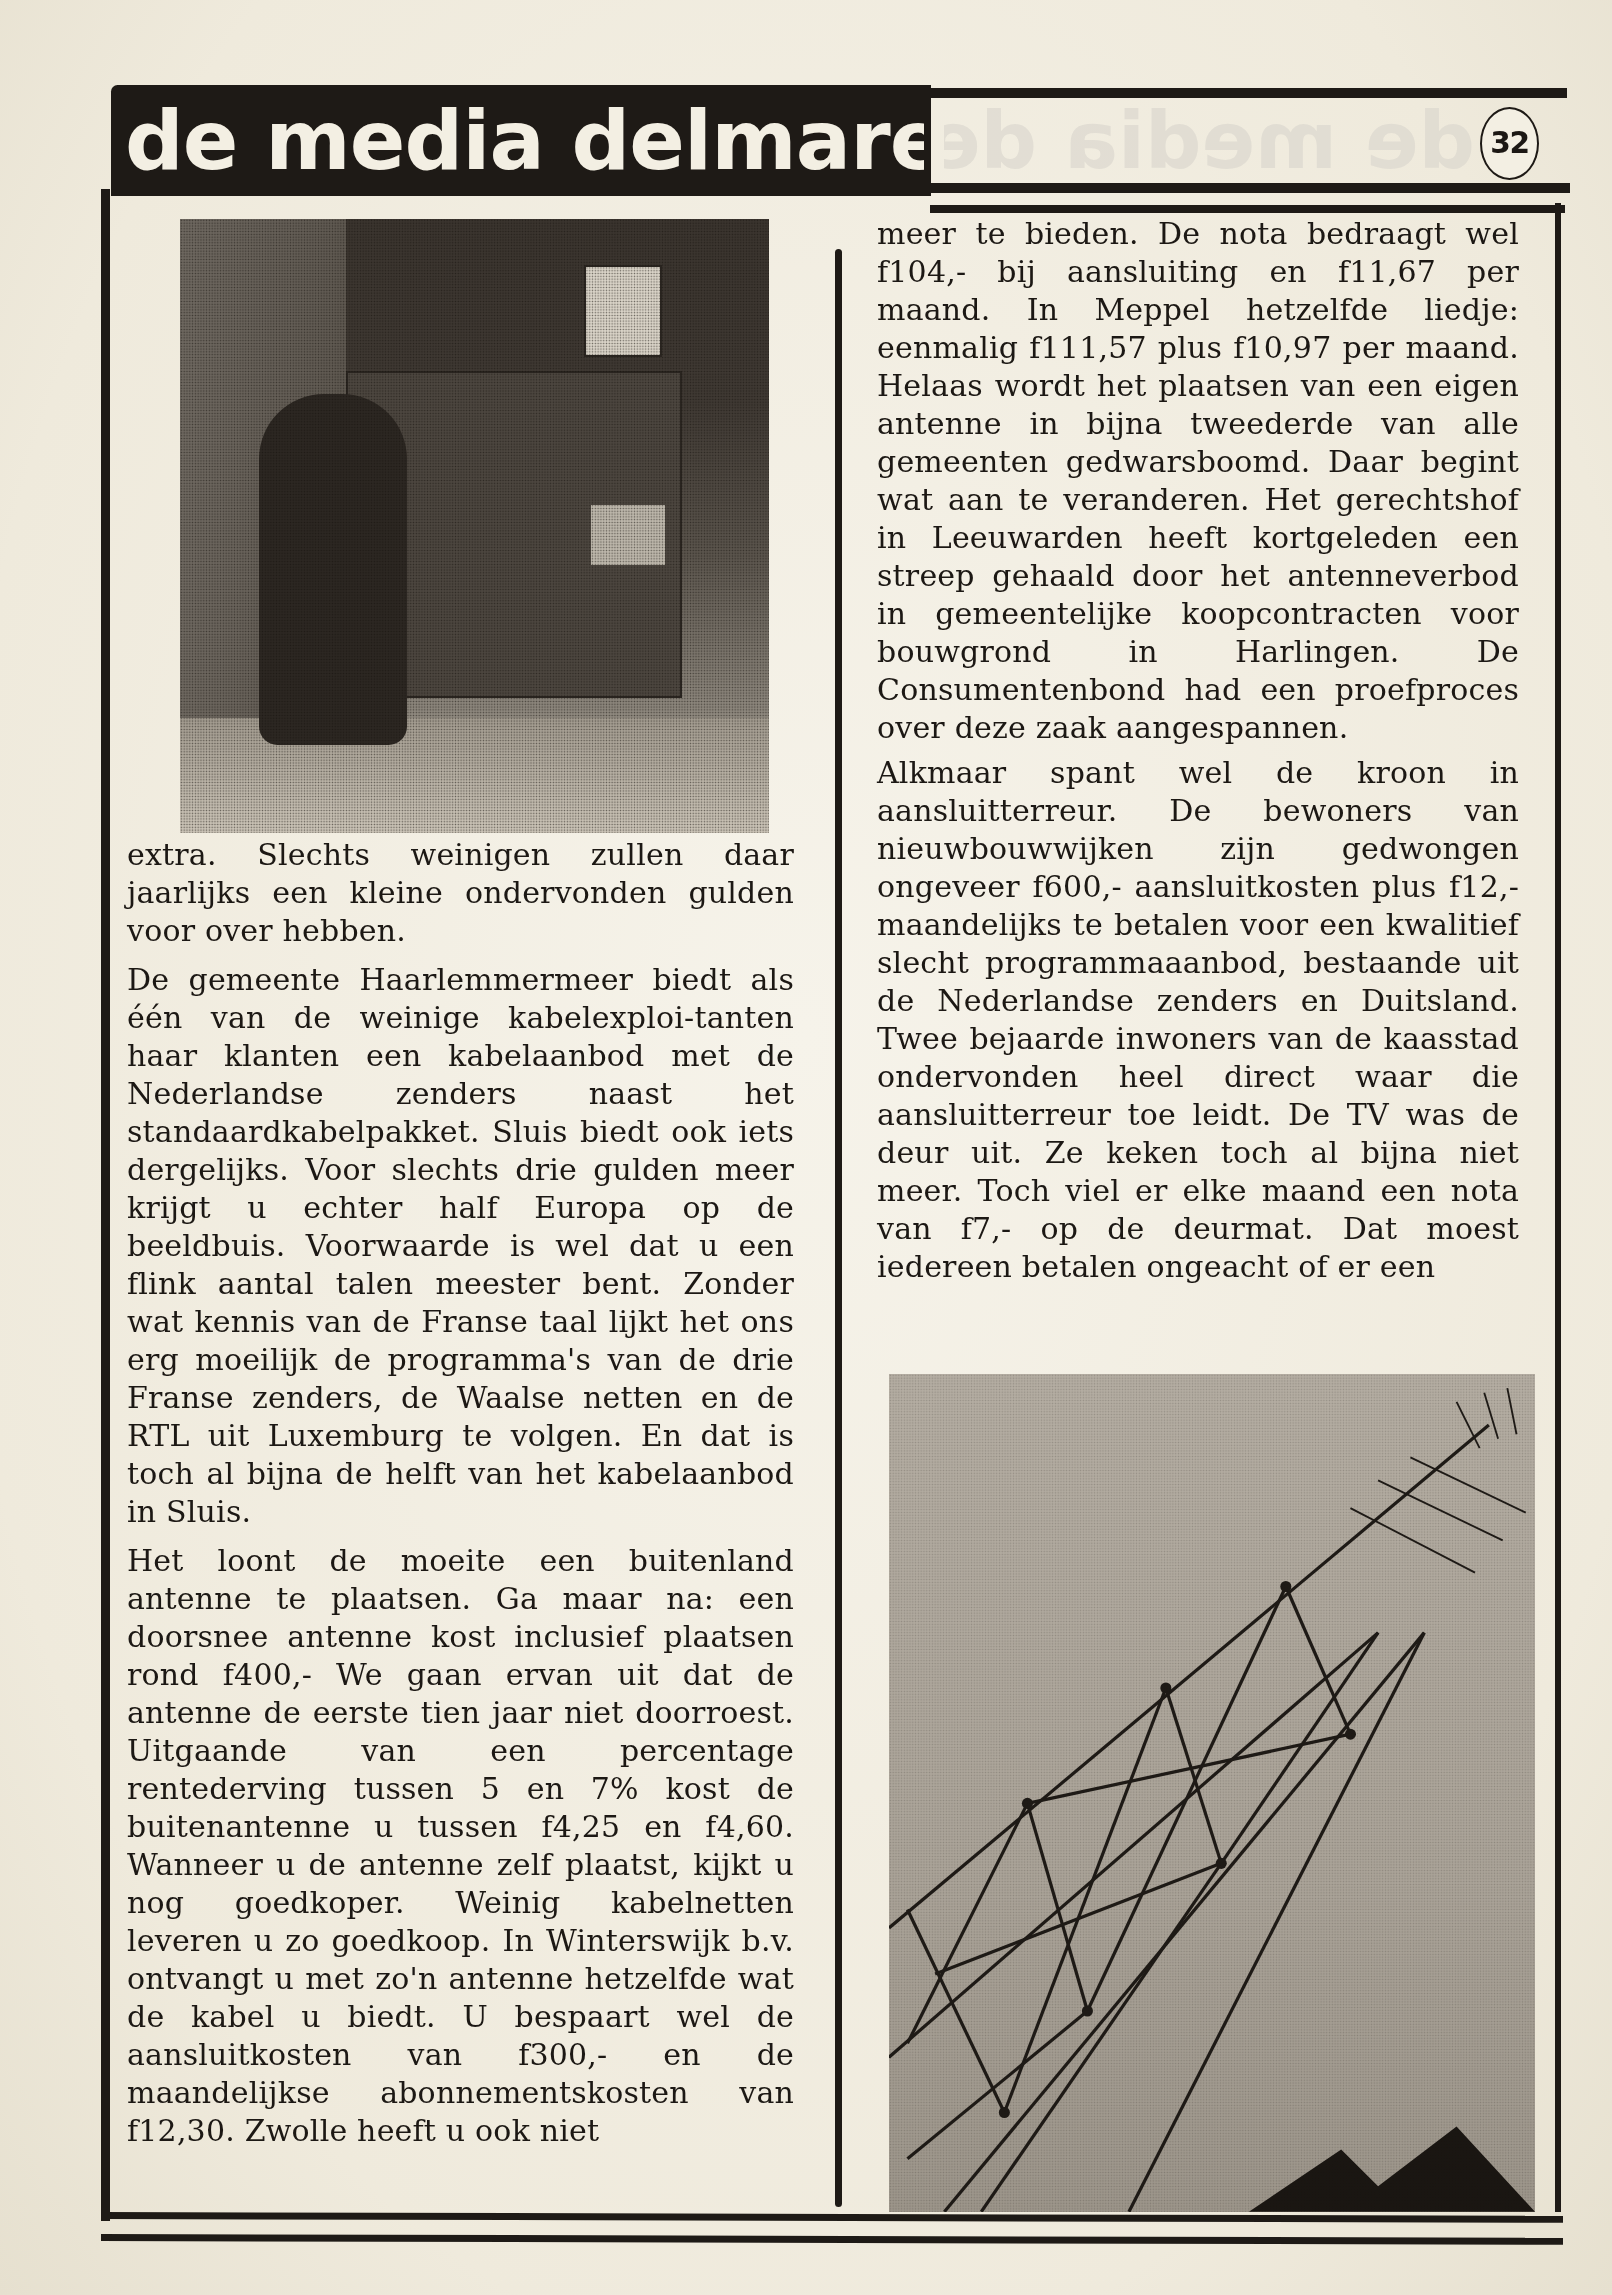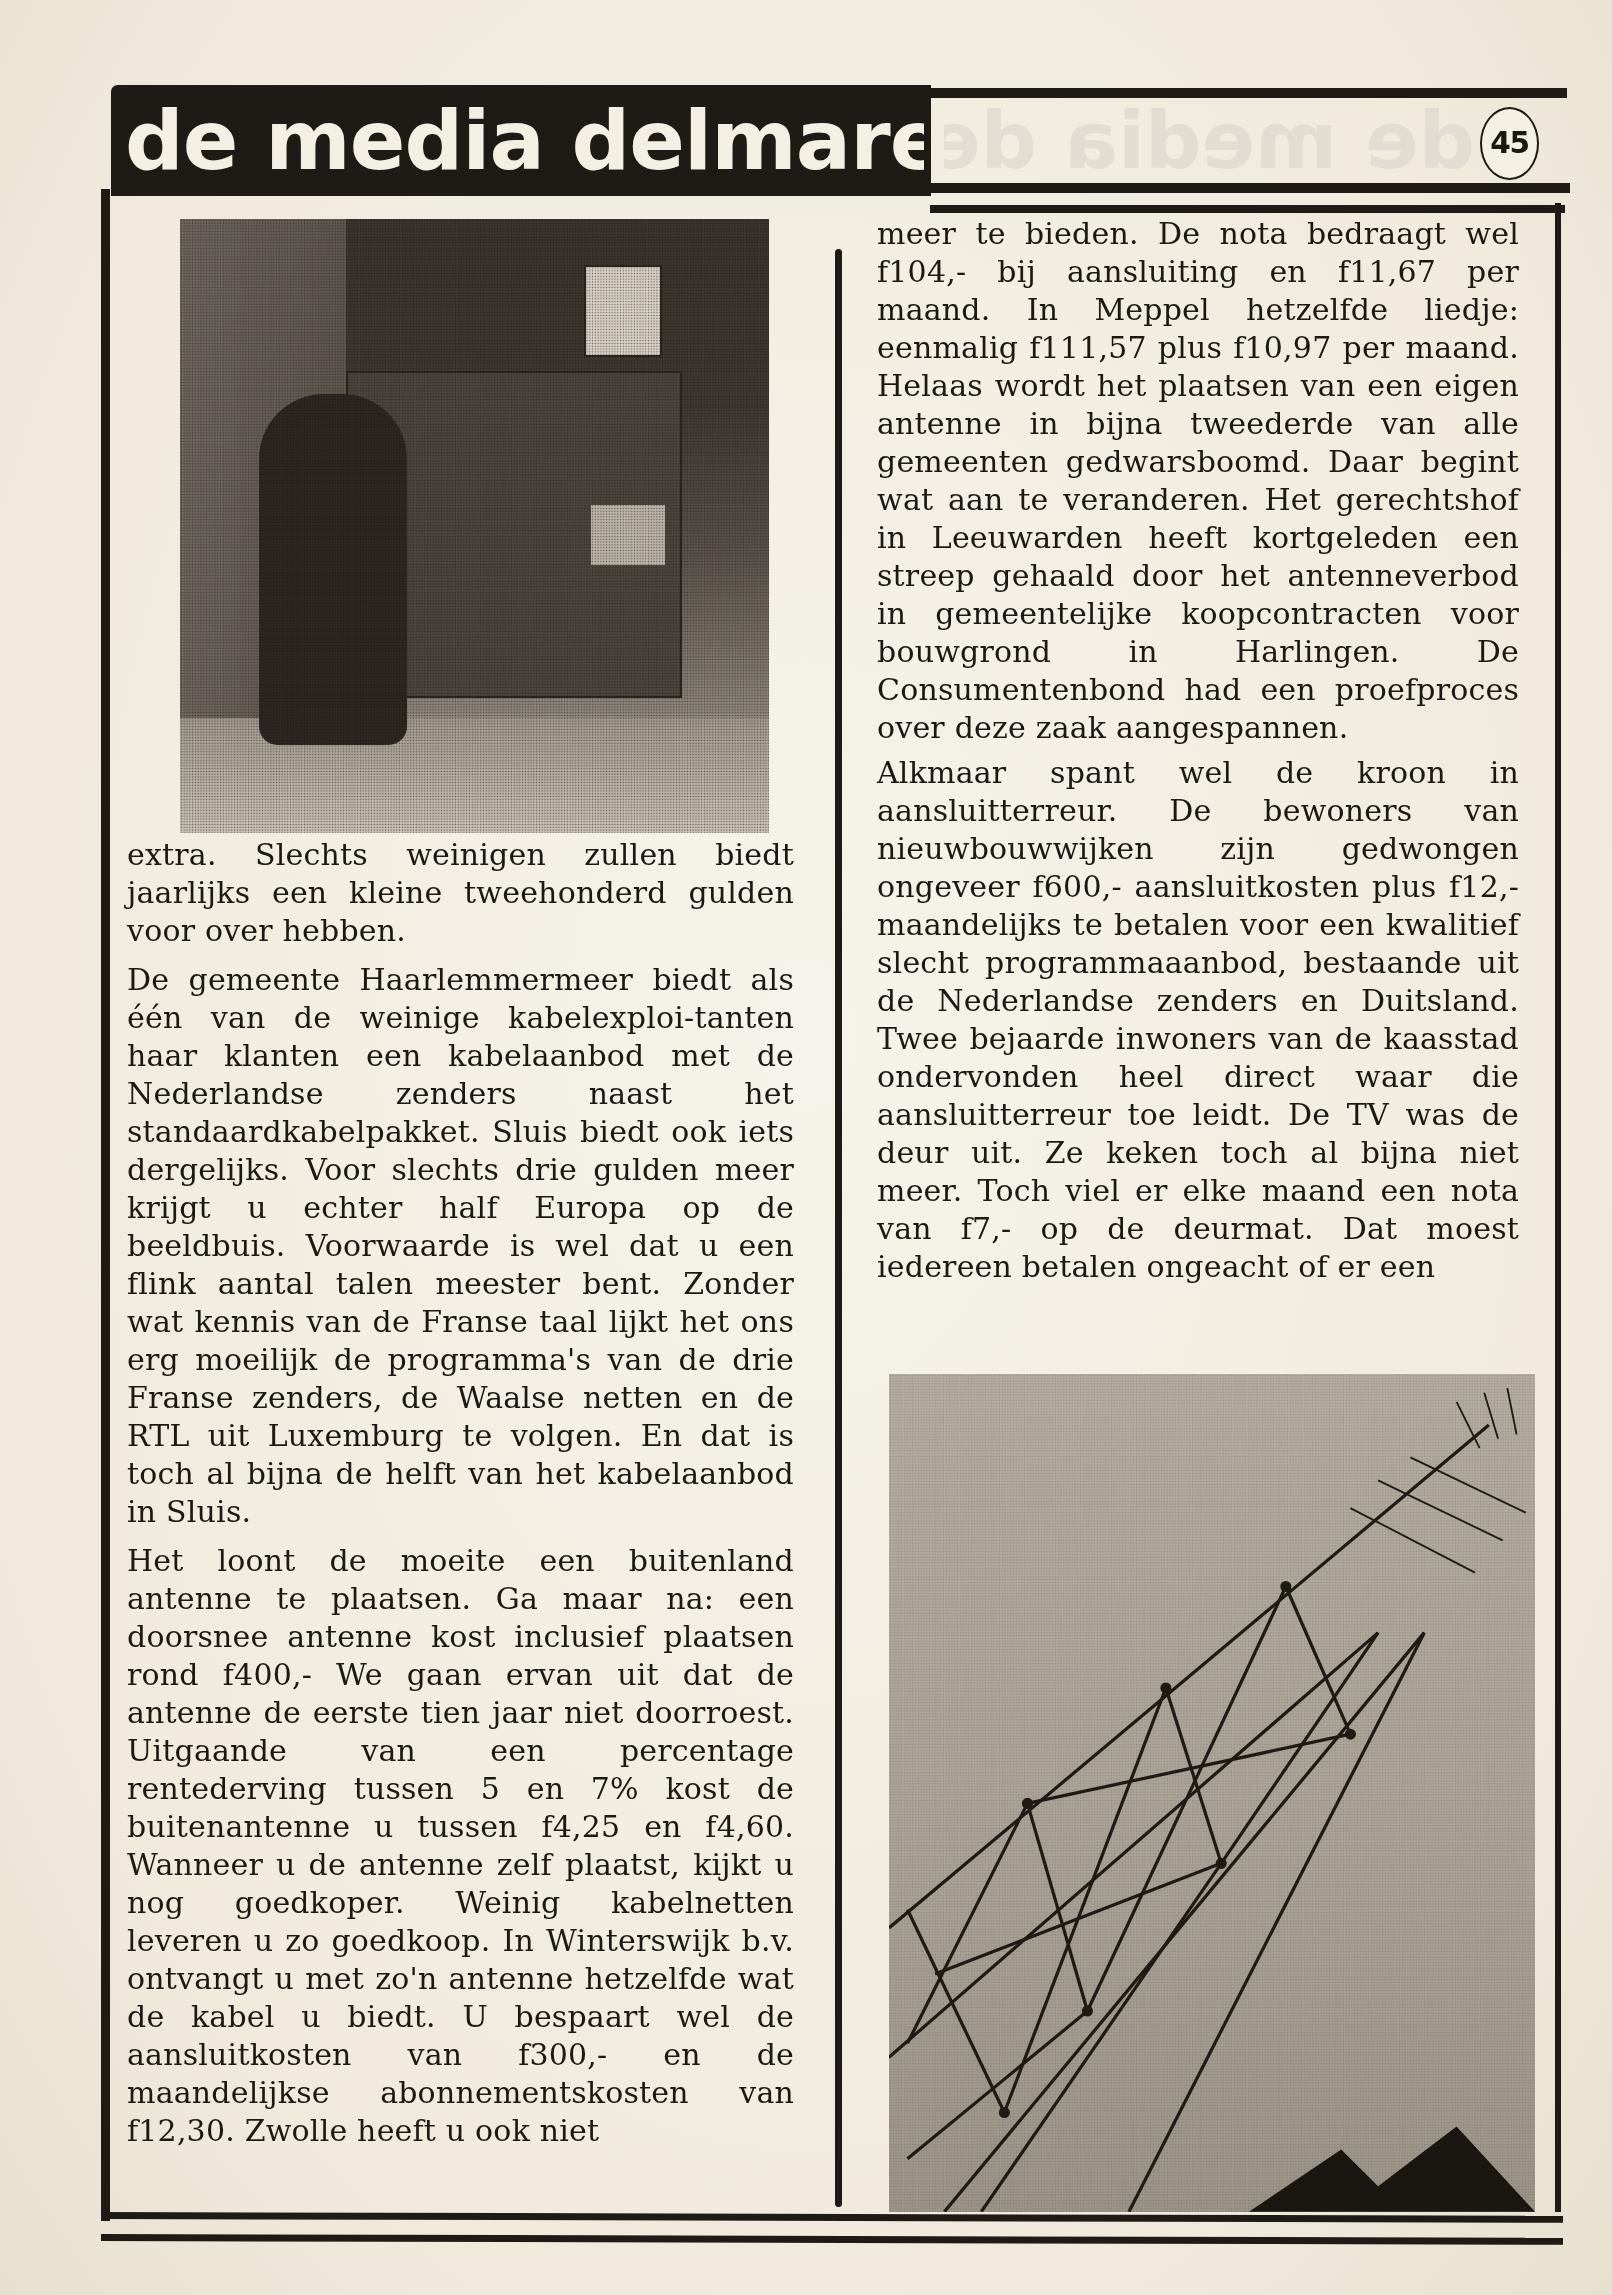--- a/index.html
+++ b/index.html
@@ -136,41 +136,41 @@
 <div class="page-edge"></div>
 
 <div class="header-block"></div>
 <div class="masthead">de media delmare</div>
 
 <div class="header-right">
   <div class="rule-top"></div>
   <div class="ghost">de media delmare</div>
   <div class="rule-mid"></div>
 </div>
-<div class="page-number">45</div>
+<div class="page-number">32</div>
 <div class="header-under"></div>
 
 <div class="frame-left"></div>
 <div class="frame-right"></div>
 <div class="frame-bottom-1"></div>
 <div class="frame-bottom-2"></div>
 <div class="column-divider"></div>
 
 <div class="photo photo-left">
   <div class="wall-left"></div>
   <div class="panel"></div>
   <div class="meter"></div>
   <div class="screen"></div>
   <div class="floor"></div>
   <div class="person"></div>
   <div class="photo-halftone"></div>
 </div>
 
 <div class="text-col text-left">
-  <p>extra. Slechts weinigen zullen biedt jaarlijks een kleine tweehonderd gulden voor over hebben.</p>
+  <p>extra. Slechts weinigen zullen daar jaarlijks een kleine ondervonden gulden voor over hebben.</p>
   <p>De gemeente Haarlemmermeer biedt als één van de weinige kabelexploi-tanten haar klanten een kabelaanbod met de Nederlandse zenders naast het standaardkabelpakket. Sluis biedt ook iets dergelijks. Voor slechts drie gulden meer krijgt u echter half Europa op de beeldbuis. Voorwaarde is wel dat u een flink aantal talen meester bent. Zonder wat kennis van de Franse taal lijkt het ons erg moeilijk de programma's van de drie Franse zenders, de Waalse netten en de RTL uit Luxemburg te volgen. En dat is toch al bijna de helft van het kabelaanbod in Sluis.</p>
   <p>Het loont de moeite een buitenland antenne te plaatsen. Ga maar na: een doorsnee antenne kost inclusief plaatsen rond f400,- We gaan ervan uit dat de antenne de eerste tien jaar niet doorroest. Uitgaande van een percentage rentederving tussen 5 en 7% kost de buitenantenne u tussen f4,25 en f4,60. Wanneer u de antenne zelf plaatst, kijkt u nog goedkoper. Weinig kabelnetten leveren u zo goedkoop. In Winterswijk b.v. ontvangt u met zo'n antenne hetzelfde wat de kabel u biedt. U bespaart wel de aansluitkosten van f300,- en de maandelijkse abonnementskosten van f12,30. Zwolle heeft u ook niet</p>
 </div>
 
 <div class="text-col text-right-top">
   <p>meer te bieden. De nota bedraagt wel f104,- bij aansluiting en f11,67 per maand. In Meppel hetzelfde liedje: eenmalig f111,57 plus f10,97 per maand. Helaas wordt het plaatsen van een eigen antenne in bijna tweederde van alle gemeenten gedwarsboomd. Daar begint wat aan te veranderen. Het gerechtshof in Leeuwarden heeft kortgeleden een streep gehaald door het antenneverbod in gemeentelijke koopcontracten voor bouwgrond in Harlingen. De Consumentenbond had een proefproces over deze zaak aangespannen.</p>
   <p class="para-gap">Alkmaar spant wel de kroon in aansluitterreur. De bewoners van nieuwbouwwijken zijn gedwongen ongeveer f600,- aansluitkosten plus f12,- maandelijks te betalen voor een kwalitief slecht programmaaanbod, bestaande uit de Nederlandse zenders en Duitsland. Twee bejaarde inwoners van de kaasstad ondervonden heel direct waar die aansluitterreur toe leidt. De TV was de deur uit. Ze keken toch al bijna niet meer. Toch viel er elke maand een nota van f7,- op de deurmat. Dat moest iedereen betalen ongeacht of er een</p>
 </div>
 
 <div class="photo photo-right">

